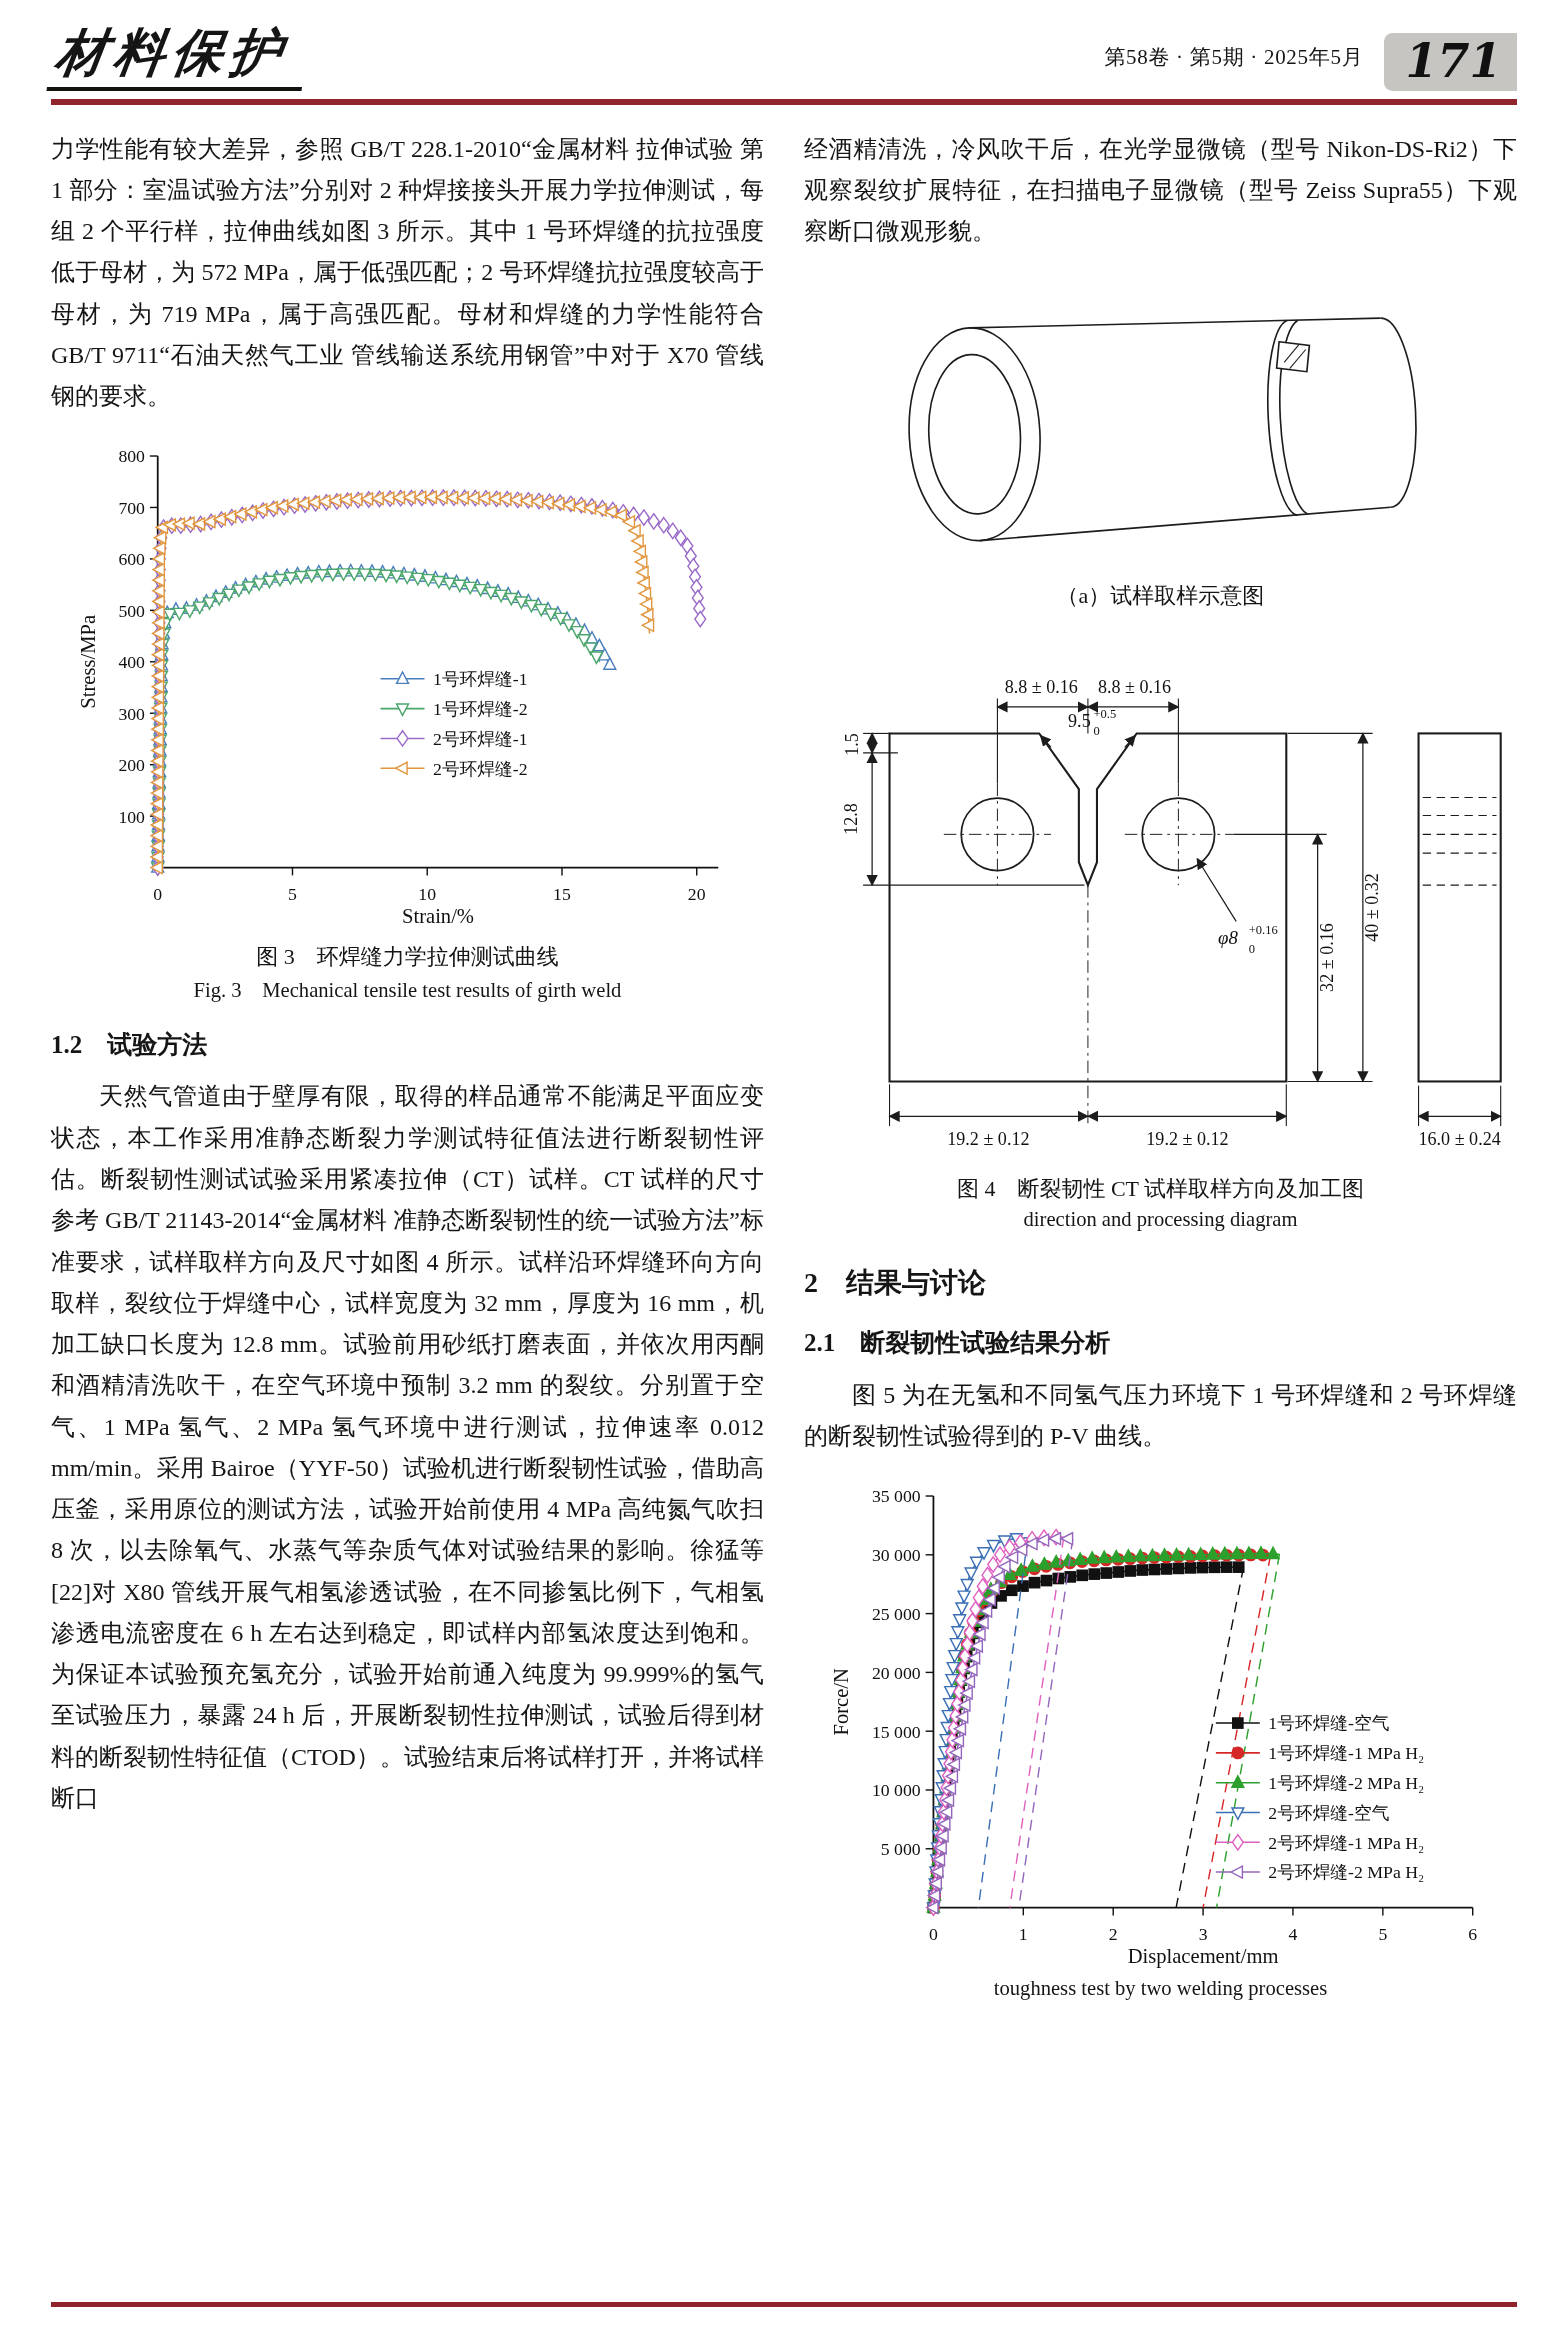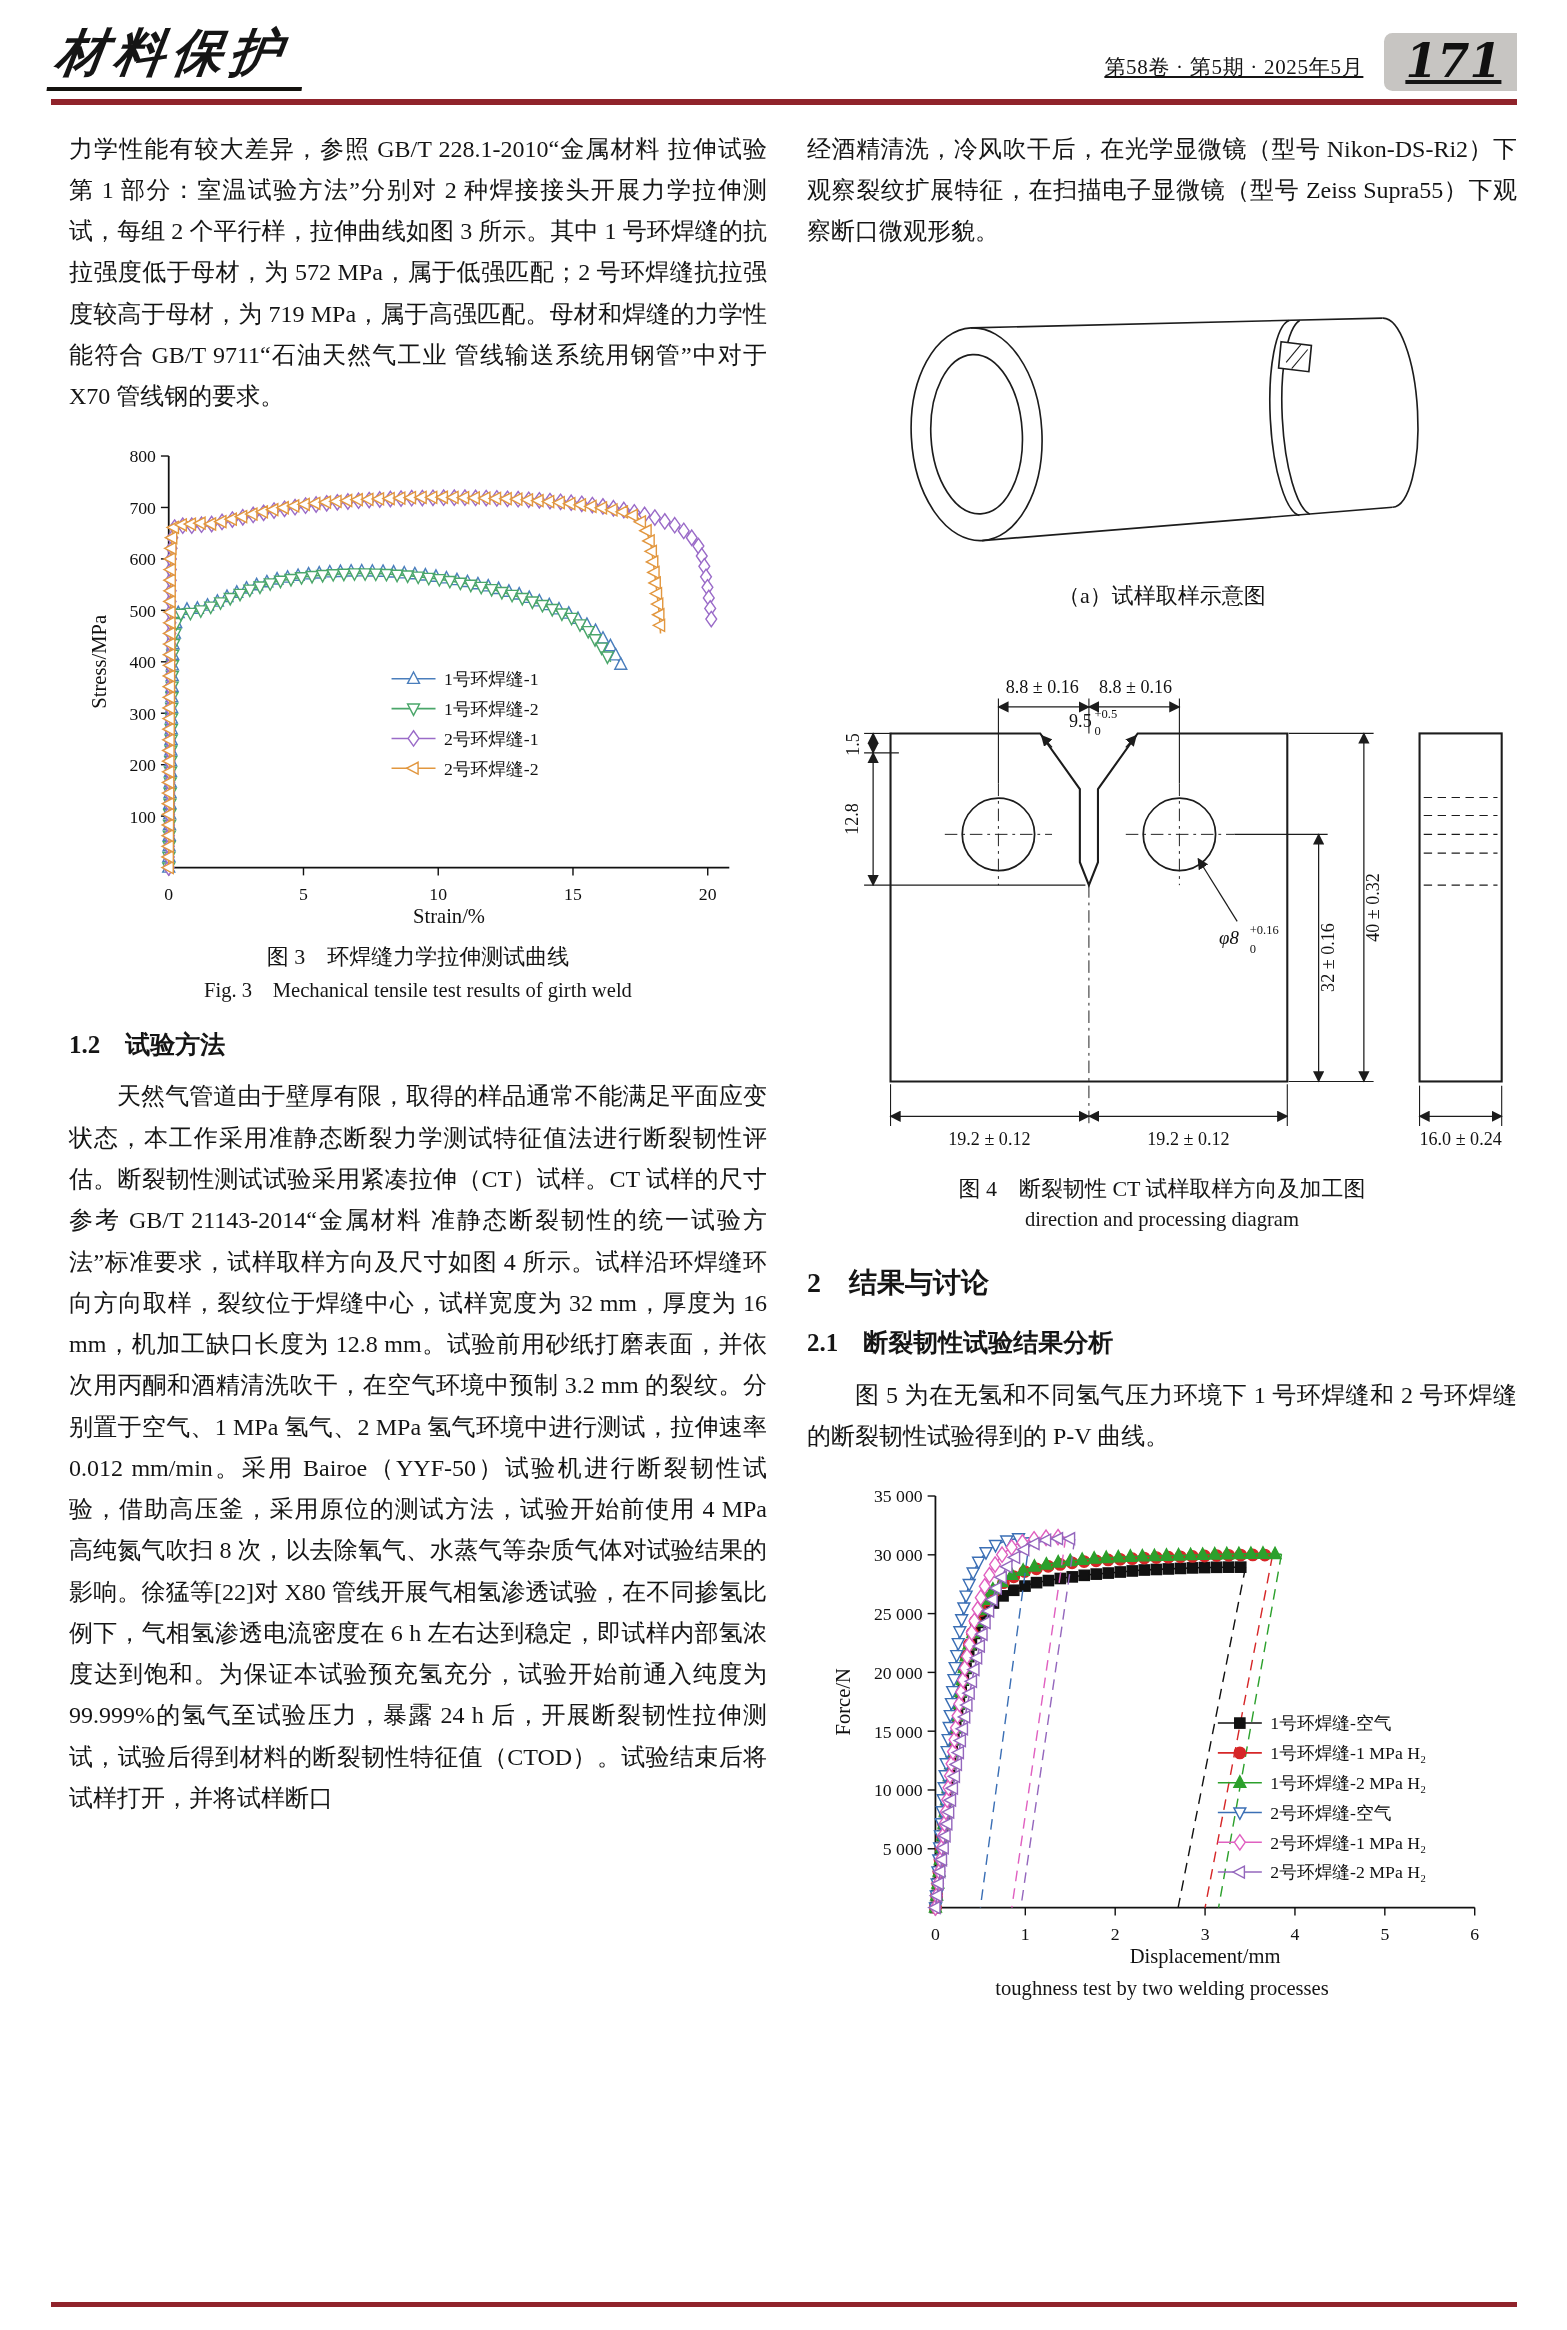--- a/index.html
+++ b/index.html
@@ -10,31 +10,31 @@
   }
   .page{padding:27px 51px 0 51px;}
   
   .header{display:flex;justify-content:space-between;align-items:flex-end;}
   .logo{
     font-family:"DejaVu Serif",serif;font-style:italic;font-weight:bold;
     font-size:51px;line-height:1;letter-spacing:7px;
     padding:0 18.5px 8.5px 4.3px;border-bottom:4.3px solid #14120e;
     display:inline-block;transform:skewX(-8deg);
   }
-  .header-right{display:flex;align-items:flex-end;gap:21px;text-decoration:underline;}
+  .header-right{display:flex;align-items:center;gap:21px;}
   .issue{font-size:21px;letter-spacing:0.7px;padding-bottom:10px;}
   .pageno{
     font-family:"DejaVu Serif",serif;font-style:italic;font-weight:bold;
     font-size:46px;line-height:1;background:#c7c5c2;color:#111;
     padding:4.3px 15.6px 7px 21px;border-radius:8.5px 0 0 8.5px;
   }
   .red-rule{height:5.7px;background:#90232b;margin-top:8.5px;}
   .footer-rule{position:absolute;left:51px;right:51px;bottom:23px;height:5px;background:#90232b;}
   
-  .columns{display:flex;gap:40px;margin-top:24px;margin-left:18px;}
+  .columns{display:flex;gap:40px;margin-top:24px;}
   .col{width:715px;}
   p.body-text{font-size:24px;line-height:1.72;text-align:justify;margin:0 0 2.8px 0;}
   p.indent{text-indent:2em;}
   h2.sec{font-size:28px;font-weight:bold;margin:33px 0 21px 0;}
   h3.sub{font-size:25px;font-weight:bold;margin:24px 0 15.6px 0;}
   
   .figure{text-align:center;margin:18.5px 0 14px 0;}
   .chart{margin:0 auto;}
   #fig3-chart{width:667px;height:497px;}
   #fig5-chart{width:667px;height:497px;}

